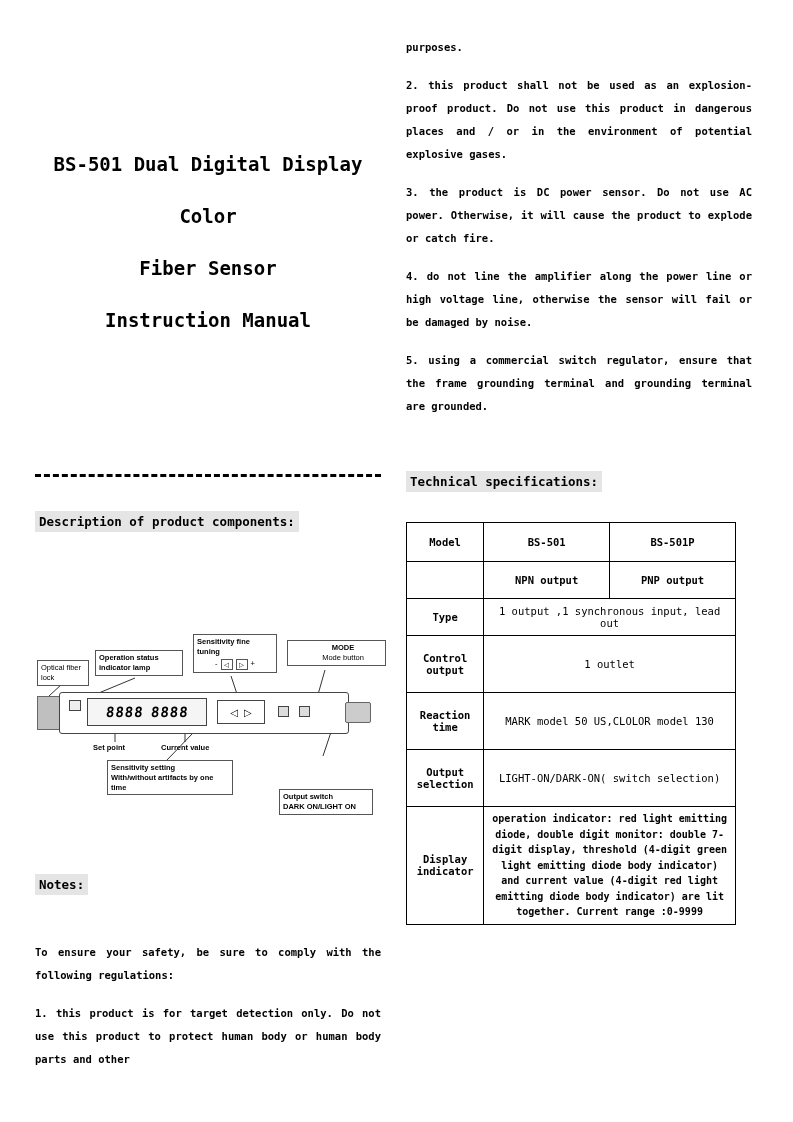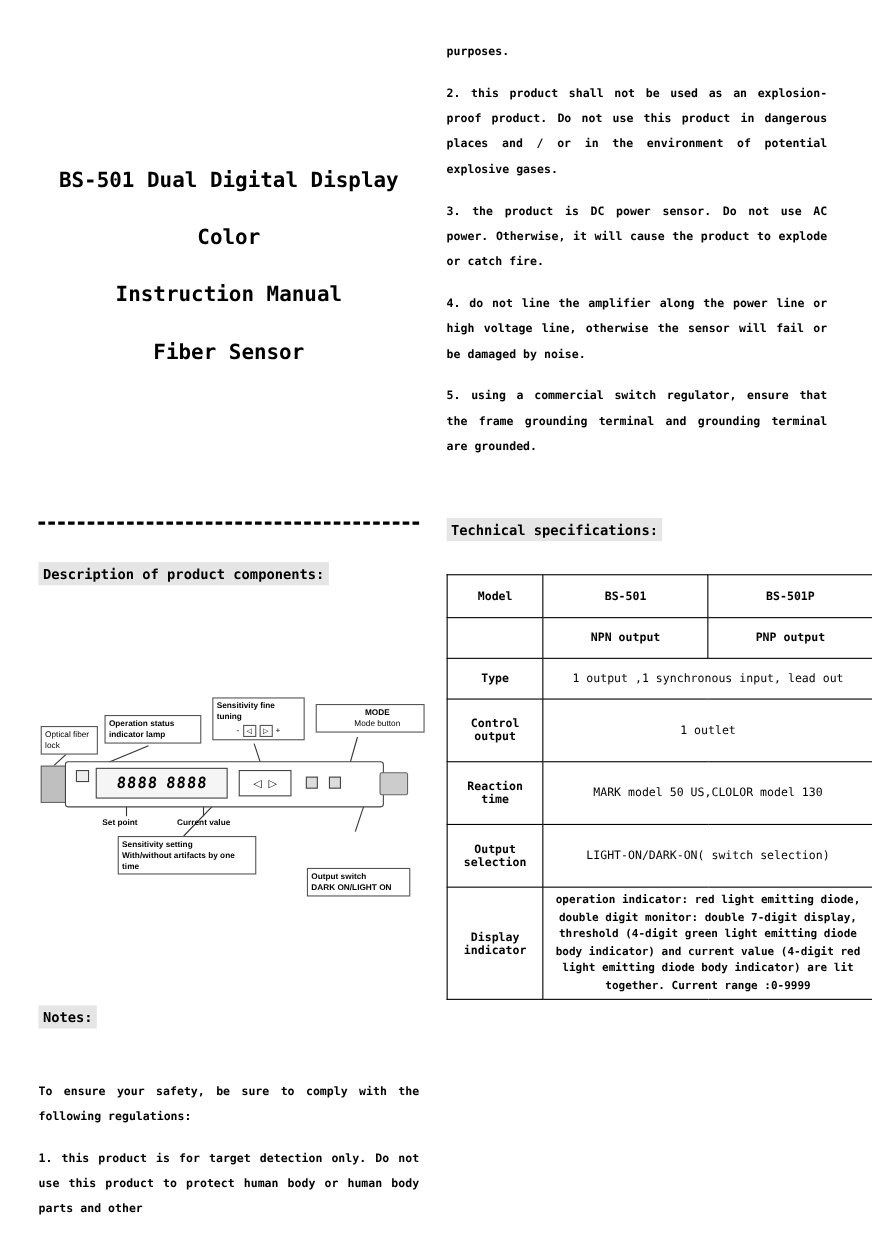--- a/index.html
+++ b/index.html
@@ -15,21 +15,21 @@
   .title{margin-top:138px;text-align:center;font-weight:bold;font-size:19px;}
   .title div{line-height:52px;}
 
   
   .dash-rule{margin-top:128px;width:100%;height:0;border-top:3px dashed #000;}
 
   
   .heading{display:inline-block;background:#e5e5e5;font-weight:bold;font-size:12.5px;
     padding:3px 4px;line-height:1.2;}
   .h-components{margin-top:34px;}
-  .h-notes{margin-top:92px;}
+  .h-notes{margin-top:52px;}
   .h-tech{margin-top:38px;}
 
   
   p.body{font-size:10.5px;font-weight:bold;line-height:23px;text-align:justify;
     margin:0 0 15px 0;}
   .col-left p.body.first{margin-top:46px;}
   .col-right p.body.first{margin-top:36px;}
 
   
   .diagram{position:relative;margin-top:98px;width:346px;height:192px;
@@ -56,21 +56,21 @@
   .dev-io{position:absolute;left:238px;top:70px;width:42px;height:22px;z-index:2;
     display:flex;align-items:center;justify-content:space-around;}
   .dev-io i{display:block;width:9px;height:9px;border:1px solid #444;background:#ddd;}
   .dev-plug{position:absolute;left:310px;top:72px;width:24px;height:19px;z-index:1;
     background:#ccc;border:1px solid #666;border-radius:2px;}
   .mini-row{display:flex;align-items:center;justify-content:center;gap:3px;margin-top:2px;}
   .mini-row i{display:inline-block;width:10px;height:9px;border:1px solid #555;
     font-style:normal;font-size:6.5px;text-align:center;line-height:9px;background:#fff;}
 
   
-  table.spec{margin-top:30px;border-collapse:collapse;width:388px;
+  table.spec{margin-top:30px;border-collapse:collapse;width:330px;
     font-family:"DejaVu Sans Mono",monospace;font-size:10.5px;}
   table.spec td{border:1.5px solid #000;padding:4px 6px;text-align:center;
     vertical-align:middle;font-weight:bold;}
   table.spec td.val{font-weight:normal;}
   table.spec col.c-label{width:78px;}
   table.spec col.c-val{width:134px;}
   tr.tr-head td{height:30px;}
   tr.tr-sub td{height:28px;}
   tr.tr-type td{height:28px;}
   tr.tr-mid td{height:48px;}
@@ -79,22 +79,22 @@
 </style>
 </head>
 <body>
 
 <div class="page">
 
   <div class="col-left">
 
     <div class="title">
       <div>BS-501 Dual Digital Display Color</div>
+      <div>Fiber Sensor</div>
       <div>Instruction Manual</div>
-      <div>Fiber Sensor</div>
     </div>
 
     <div class="dash-rule"></div>
 
     <span class="heading h-components">Description of product components:</span>
 
     
     <div class="diagram">
       <svg class="leads" width="346" height="192">
         <line x1="27" y1="54" x2="14" y2="66" stroke="#333" stroke-width="1"></line>

